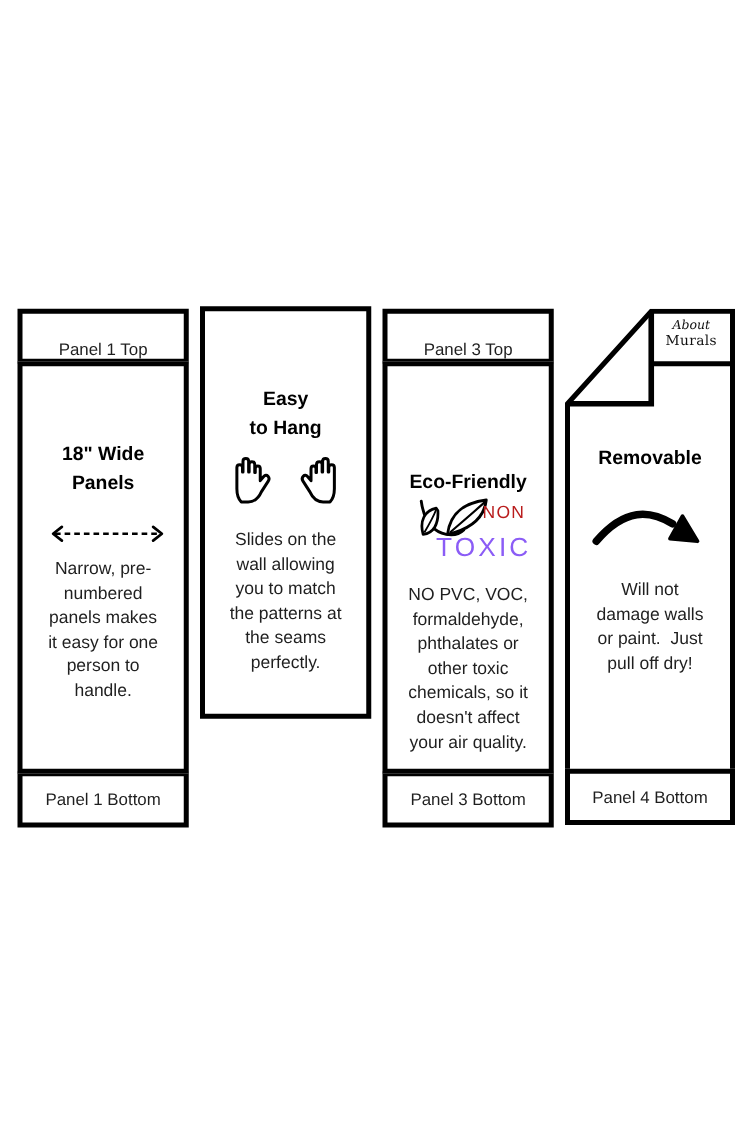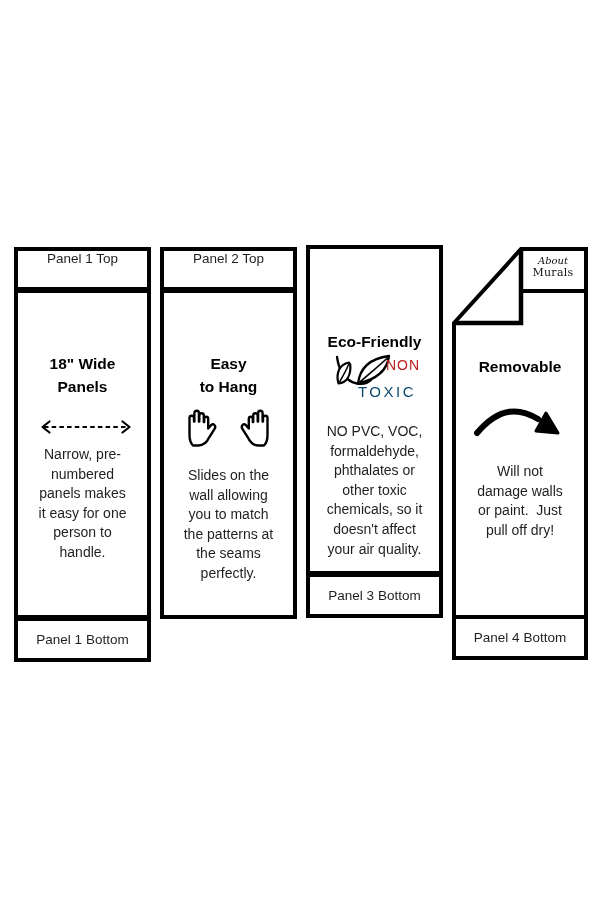--- a/index.html
+++ b/index.html
@@ -6,41 +6,41 @@
   #canvas{
     position:relative;width:600px;height:900px;background:#ffffff;overflow:hidden;
     font-family:"Liberation Sans","DejaVu Sans",sans-serif;color:#1f1f1f;
   }
   .panel{position:absolute;top:247px;width:137px;}
   .panel-1{left:14px;}
   .panel-2{left:160px;}
   .panel-3{left:306px;}
   .panel-4{left:452px;width:136px;height:415px;}
   .box{box-sizing:border-box;border:4px solid #000;background:#fff;}
-  .box-top{height:44px;display:flex;align-items:flex-start;justify-content:center;}
+  .box-top{height:44px;display:flex;align-items:flex-end;justify-content:center;}
   .box-body{height:330px;margin-top:-2px;position:relative;}
   .box-bottom{height:45px;margin-top:-2px;display:flex;align-items:center;justify-content:center;}
   .cap-label{font-size:13.5px;color:#1f1f1f;}
   .heading{
     position:absolute;left:0;right:0;margin:0;text-align:center;
     font-size:15.5px;font-weight:bold;line-height:22.5px;white-space:pre-line;color:#000;
   }
   .para{
     position:absolute;left:0;right:0;margin:0;text-align:center;
     font-size:14px;line-height:19.6px;white-space:pre-wrap;color:#1f1f1f;
   }
   .h-2line{top:60px;}
   .h-1line{top:66px;margin-top:16px;}
   .para-1{top:152px;}
   .para-n{top:173px;}
   .arrow-svg{position:absolute;top:125px;left:17px;}
   .hands-row{position:absolute;top:110px;left:0;right:0;display:flex;justify-content:center;gap:21px;}
   .leaves-svg{position:absolute;top:105px;left:22px;}
   .nontoxic-non{position:absolute;top:108px;left:76px;font-size:14px;letter-spacing:1px;color:#b91c1c;}
-  .nontoxic-toxic{position:absolute;top:134px;left:77px;transform:translateX(-50%);font-size:15px;letter-spacing:2.5px;color:#0c4a6e;}
+  .nontoxic-toxic{position:absolute;top:134px;left:77px;transform:translateX(-50%);font-size:21px;letter-spacing:2.5px;color:#8b5cf6;}
   
   .p4-svg{position:absolute;top:0;left:0;}
   .p4-logo{position:absolute;left:70px;top:8px;width:62px;text-align:center;line-height:1.15;}
   .logo-script{font-family:"DejaVu Serif",serif;font-style:italic;font-size:10px;color:#111;}
   .logo-serif{font-family:"DejaVu Serif",serif;font-size:11px;letter-spacing:0.3px;color:#111;}
   .p4-heading{top:109px;}
   .p4-arrow{position:absolute;top:155px;left:18px;}
   .p4-para{top:215px;}
   .p4-bottom{position:absolute;top:370px;left:0;right:0;}
 </style>
@@ -67,23 +67,20 @@
 it easy for one
 person to
 handle.</p>
     </div>
     <div class="box box-bottom">
       <span class="cap-label">Panel 1 Bottom</span>
     </div>
   </div>
 
   <div class="panel panel-2">
-    <div class="box box-top">
-      <span class="cap-label">Panel 2 Top</span>
-    </div>
     <div class="box box-body">
       <h3 class="heading h-2line">Easy
 to Hang</h3>
       <div class="hands-row">
         <svg width="34" height="46" viewBox="0 0 34 46">
           <path d="M9 42.5 Q5.5 39 5.5 32 V15 Q5.5 12.8 7.75 12.8 Q10 12.8 10 15 V18.5 H10.4 V10 Q10.4 7.8 12.65 7.8 Q14.9 7.8 14.9 10 V18.5 H15.3 V12.5 Q15.3 10.3 17.55 10.3 Q19.8 10.3 19.8 12.5 V19 H20.2 V16 Q20.2 13.8 22.2 13.8 Q24.2 13.8 24.2 16 V25.5 L26.8 22.4 Q28.8 20.3 30.4 22 Q32 23.7 30.6 25.9 L25.2 34.3 Q21.5 42.5 14.5 42.5 Z" fill="#fff" stroke="#000" stroke-width="2.4" stroke-linejoin="round"></path>
         </svg>
         <svg width="34" height="46" viewBox="0 0 34 46" style="transform:scaleX(-1);">
           <path d="M9 42.5 Q5.5 39 5.5 32 V15 Q5.5 12.8 7.75 12.8 Q10 12.8 10 15 V18.5 H10.4 V10 Q10.4 7.8 12.65 7.8 Q14.9 7.8 14.9 10 V18.5 H15.3 V12.5 Q15.3 10.3 17.55 10.3 Q19.8 10.3 19.8 12.5 V19 H20.2 V16 Q20.2 13.8 22.2 13.8 Q24.2 13.8 24.2 16 V25.5 L26.8 22.4 Q28.8 20.3 30.4 22 Q32 23.7 30.6 25.9 L25.2 34.3 Q21.5 42.5 14.5 42.5 Z" fill="#fff" stroke="#000" stroke-width="2.4" stroke-linejoin="round"></path>
         </svg>
@@ -91,20 +88,23 @@
       <p class="para para-n">Slides on the
 wall allowing
 you to match
 the patterns at
 the seams
 perfectly.</p>
     </div>
   </div>
 
   <div class="panel panel-3">
+    <div class="box box-top">
+      <span class="cap-label">Panel 3 Top</span>
+    </div>
     <div class="box box-body">
       <h3 class="heading h-1line">Eco-Friendly</h3>
       <svg class="leaves-svg" width="64" height="40" viewBox="0 0 64 40">
         <path d="M5 3 C7 17 13 27 25 29.5 C31 30.5 36 29 39 26" fill="none" stroke="#000" stroke-width="2.3" stroke-linecap="round"></path>
         <path d="M26 29.5 C28 13 38 4.5 57 2 C55.5 15 46 25 26 29.5 Z" fill="#fff" stroke="#000" stroke-width="2.3" stroke-linejoin="round"></path>
         <path d="M28 28 C36 21 49 10 56 3.5" fill="none" stroke="#000" stroke-width="1.7"></path>
         <path d="M17 8.5 C7.5 10.5 3.5 19 6.5 29.5 C15 28.5 19 21 18.3 10.5 Z" fill="#fff" stroke="#000" stroke-width="2.2" stroke-linejoin="round"></path>
         <path d="M7.5 28 C11 22 14.5 16 16.8 10" fill="none" stroke="#000" stroke-width="1.5"></path>
       </svg>
       <span class="nontoxic-non">NON</span>

